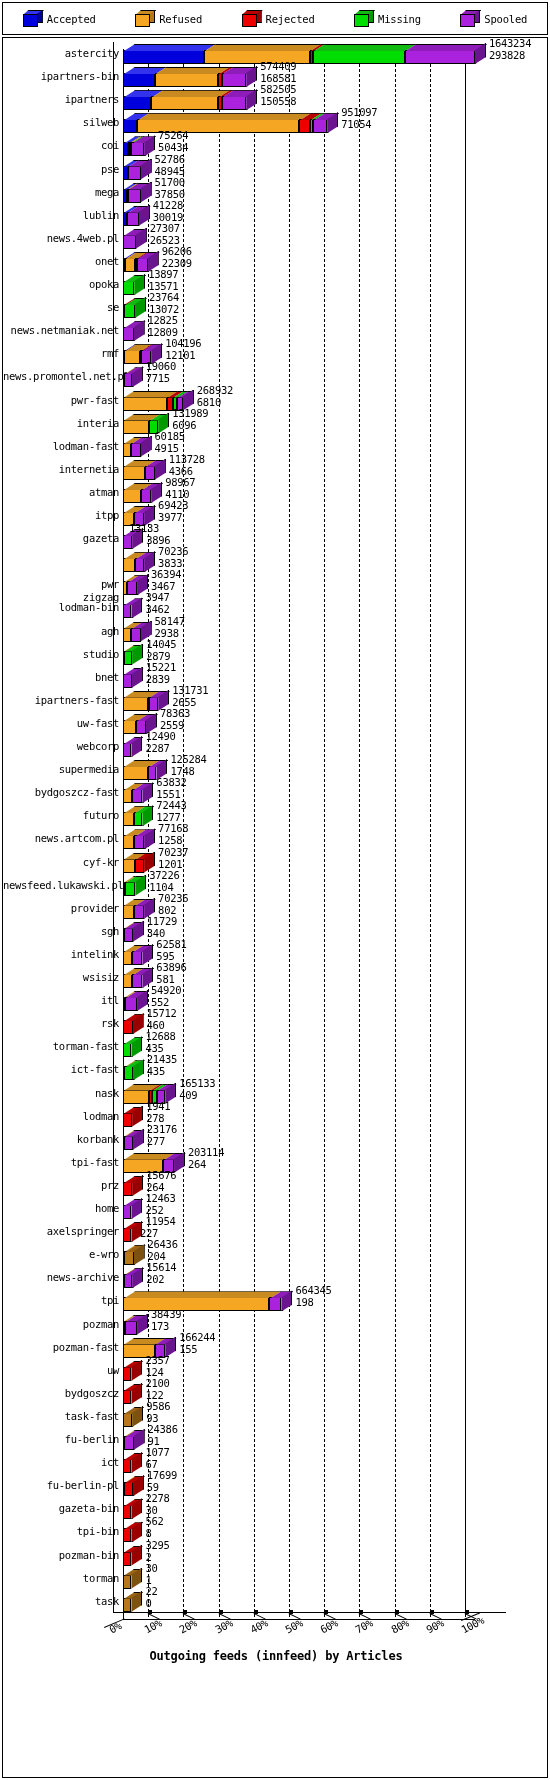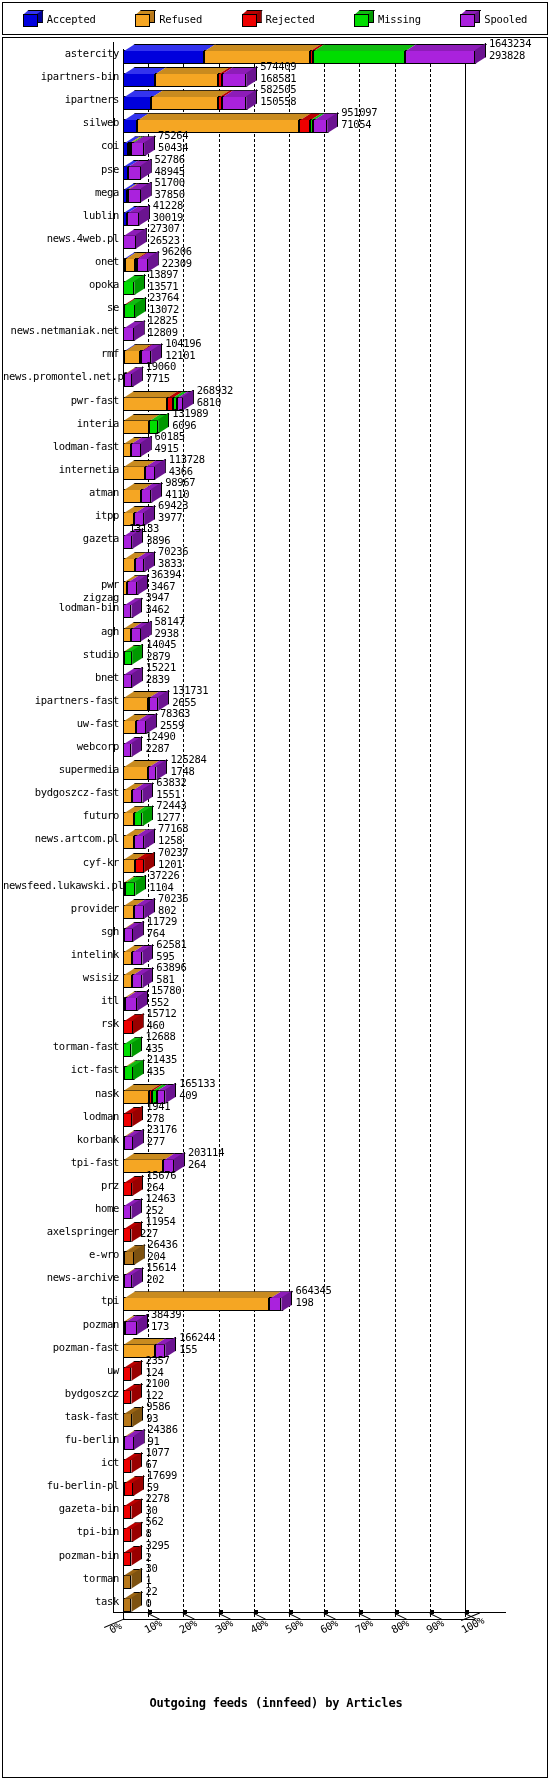--- a/index.html
+++ b/index.html
@@ -50,21 +50,21 @@
   .seg { position:absolute; top:0; height:14px; border:1px solid #000; }
   .seg .topf { position:absolute; left:-1px; top:-7px; height:7px; border:1px solid #000; border-bottom:none; }
   .cap { position:absolute; top:-7px; width:7px; height:21px; border:1px solid #000; border-left:none; }
   .vals { position:absolute; font-size:10.5px; white-space:nowrap; letter-spacing:-0.3px; }
   .v1 { top:-5px; } .v2 { top:7px; }
 
   
   .xtick { position:absolute; font-size:10.5px; letter-spacing:-0.4px;
            transform:rotate(-28deg); transform-origin:left top; white-space:nowrap; }
   .xtickmark { position:absolute; width:4px; height:4px; background:#000; }
-  #xtitle { position:absolute; width:546px; text-align:center; font-size:12px; font-weight:bold; letter-spacing:-0.2px;margin-top:47px; }
+  #xtitle { position:absolute; width:546px; text-align:center; font-size:12px; font-weight:bold; letter-spacing:-0.2px; }
   .baseline-skew { position:absolute; border-top:1px solid #000; transform-origin:left top; }
 </style>
 </head>
 <body>
 
 <div id="page">
 
   <div id="legend">
       <div class="legend-item">
         <span class="legend-cube">
@@ -698,21 +698,21 @@
           <div class="bar" style="left: 120px;">
             <div class="seg" style="left: 0px; width: 2px; background: rgb(245, 166, 35);">
               <div class="topf" style="left: 0px; width: 13px; background: rgb(201, 139, 31); clip-path: polygon(0px 100%, 11px 0px, 100% 0px, 2px 100%); transform: none;"></div>
             </div>
             <div class="seg" style="left: 1.056px; width: 8.8px; background: rgb(170, 34, 221);">
               <div class="topf" style="left: 0px; width: 19.8px; background: rgb(141, 28, 184); clip-path: polygon(0px 100%, 11px 0px, 100% 0px, 8.8px 100%); transform: none;"></div>
             </div>
             <div class="cap" style="left: 9.856px; width: 11px; height: 21px; background: rgb(107, 20, 144); clip-path: polygon(0px 7px, 100% 0px, 100% 14px, 0px 21px);"></div>
           </div>
           <div class="vals v1" style="left: 143.856px;">11729</div>
-          <div class="vals v2" style="left: 143.856px;">764</div>
+          <div class="vals v2" style="left: 143.856px;">340</div>
         </div>
         <div class="row" style="top: 904.9px;">
           <div class="rowlabel" style="right: 430px; width: 116px;">intelink</div>
           <div class="bar" style="left: 120px;">
             <div class="seg" style="left: 0px; width: 9.152px; background: rgb(245, 166, 35);">
               <div class="topf" style="left: 0px; width: 20.152px; background: rgb(201, 139, 31); clip-path: polygon(0px 100%, 11px 0px, 100% 0px, 9.152px 100%); transform: none;"></div>
             </div>
             <div class="seg" style="left: 9.152px; width: 10.208px; background: rgb(170, 34, 221);">
               <div class="topf" style="left: 0px; width: 21.208px; background: rgb(141, 28, 184); clip-path: polygon(0px 100%, 11px 0px, 100% 0px, 10.208px 100%); transform: none;"></div>
             </div>
@@ -739,21 +739,21 @@
           <div class="rowlabel" style="right: 430px; width: 116px;">itl</div>
           <div class="bar" style="left: 120px;">
             <div class="seg" style="left: 0px; width: 2.112px; background: rgb(245, 166, 35);">
               <div class="topf" style="left: 0px; width: 13.112px; background: rgb(201, 139, 31); clip-path: polygon(0px 100%, 11px 0px, 100% 0px, 2.112px 100%); transform: none;"></div>
             </div>
             <div class="seg" style="left: 2.112px; width: 11.968px; background: rgb(170, 34, 221);">
               <div class="topf" style="left: 0px; width: 22.968px; background: rgb(141, 28, 184); clip-path: polygon(0px 100%, 11px 0px, 100% 0px, 11.968px 100%); transform: none;"></div>
             </div>
             <div class="cap" style="left: 14.08px; width: 11px; height: 21px; background: rgb(107, 20, 144); clip-path: polygon(0px 7px, 100% 0px, 100% 14px, 0px 21px);"></div>
           </div>
-          <div class="vals v1" style="left: 148.08px;">15780</div>
+          <div class="vals v1" style="left: 148.08px;">54920</div>
           <div class="vals v2" style="left: 148.08px;">552</div>
         </div>
         <div class="row" style="top: 974.2px;">
           <div class="rowlabel" style="right: 430px; width: 116px;">rsk</div>
           <div class="bar" style="left: 120px;">
             <div class="seg" style="left: 0px; width: 9.504px; background: rgb(238, 0, 0);">
               <div class="topf" style="left: 0px; width: 20.504px; background: rgb(187, 0, 0); clip-path: polygon(0px 100%, 11px 0px, 100% 0px, 9.504px 100%); transform: none;"></div>
             </div>
             <div class="cap" style="left: 9.504px; width: 11px; height: 21px; background: rgb(153, 0, 0); clip-path: polygon(0px 7px, 100% 0px, 100% 14px, 0px 21px);"></div>
           </div>

